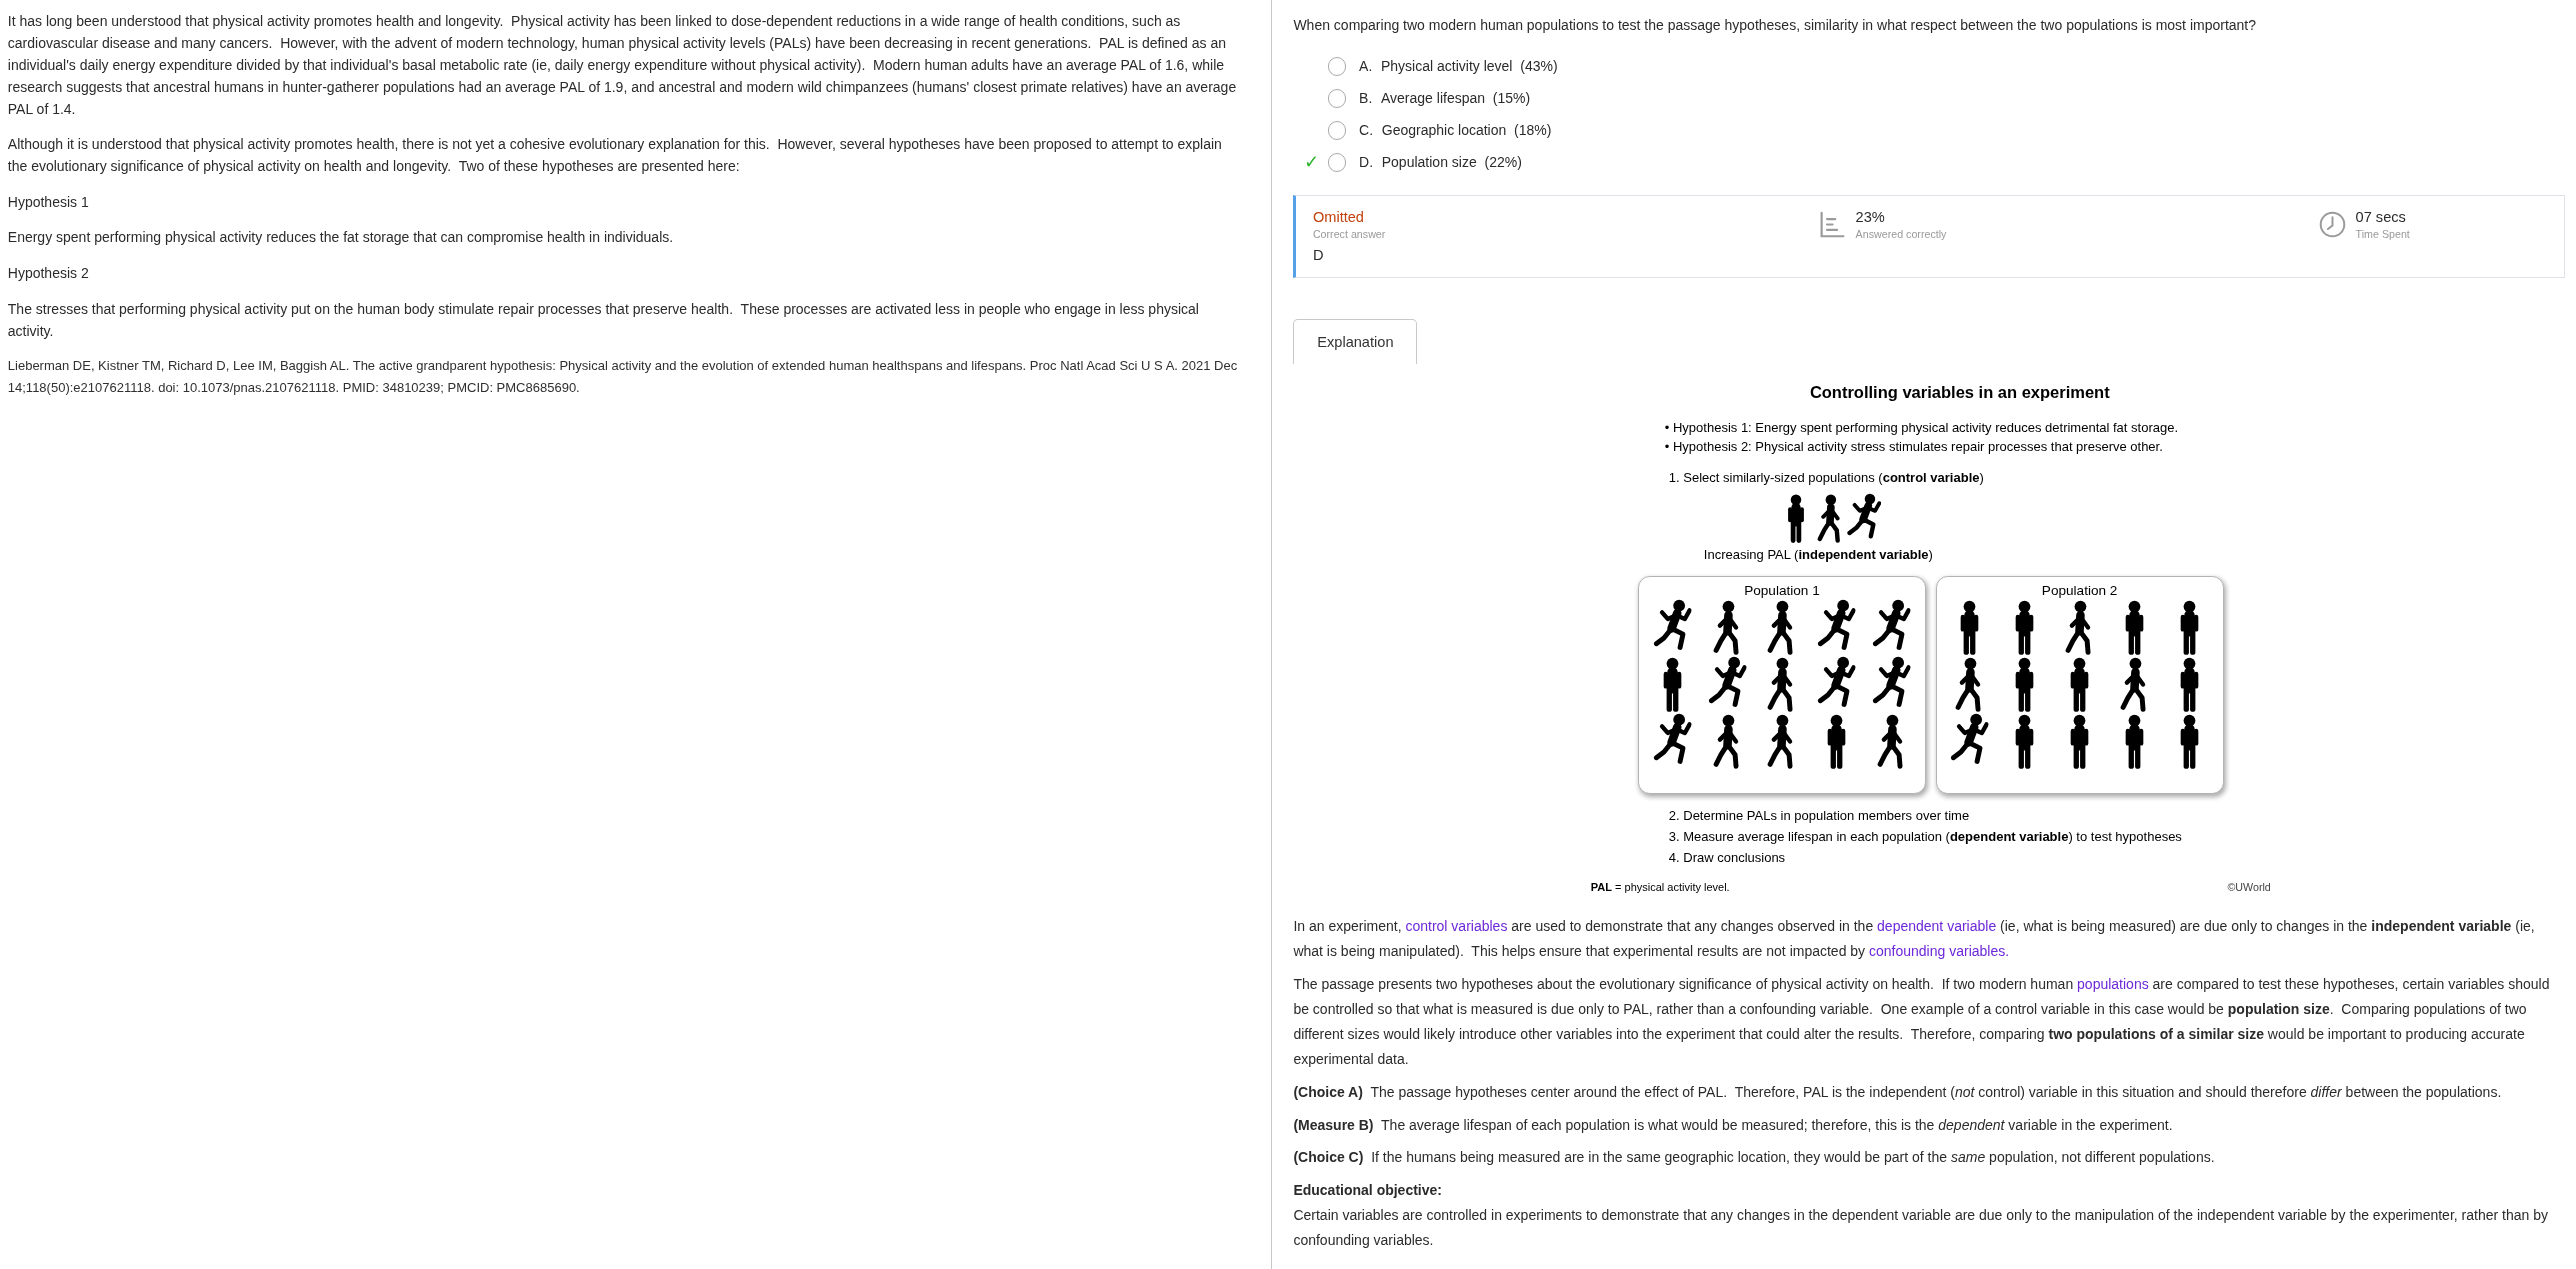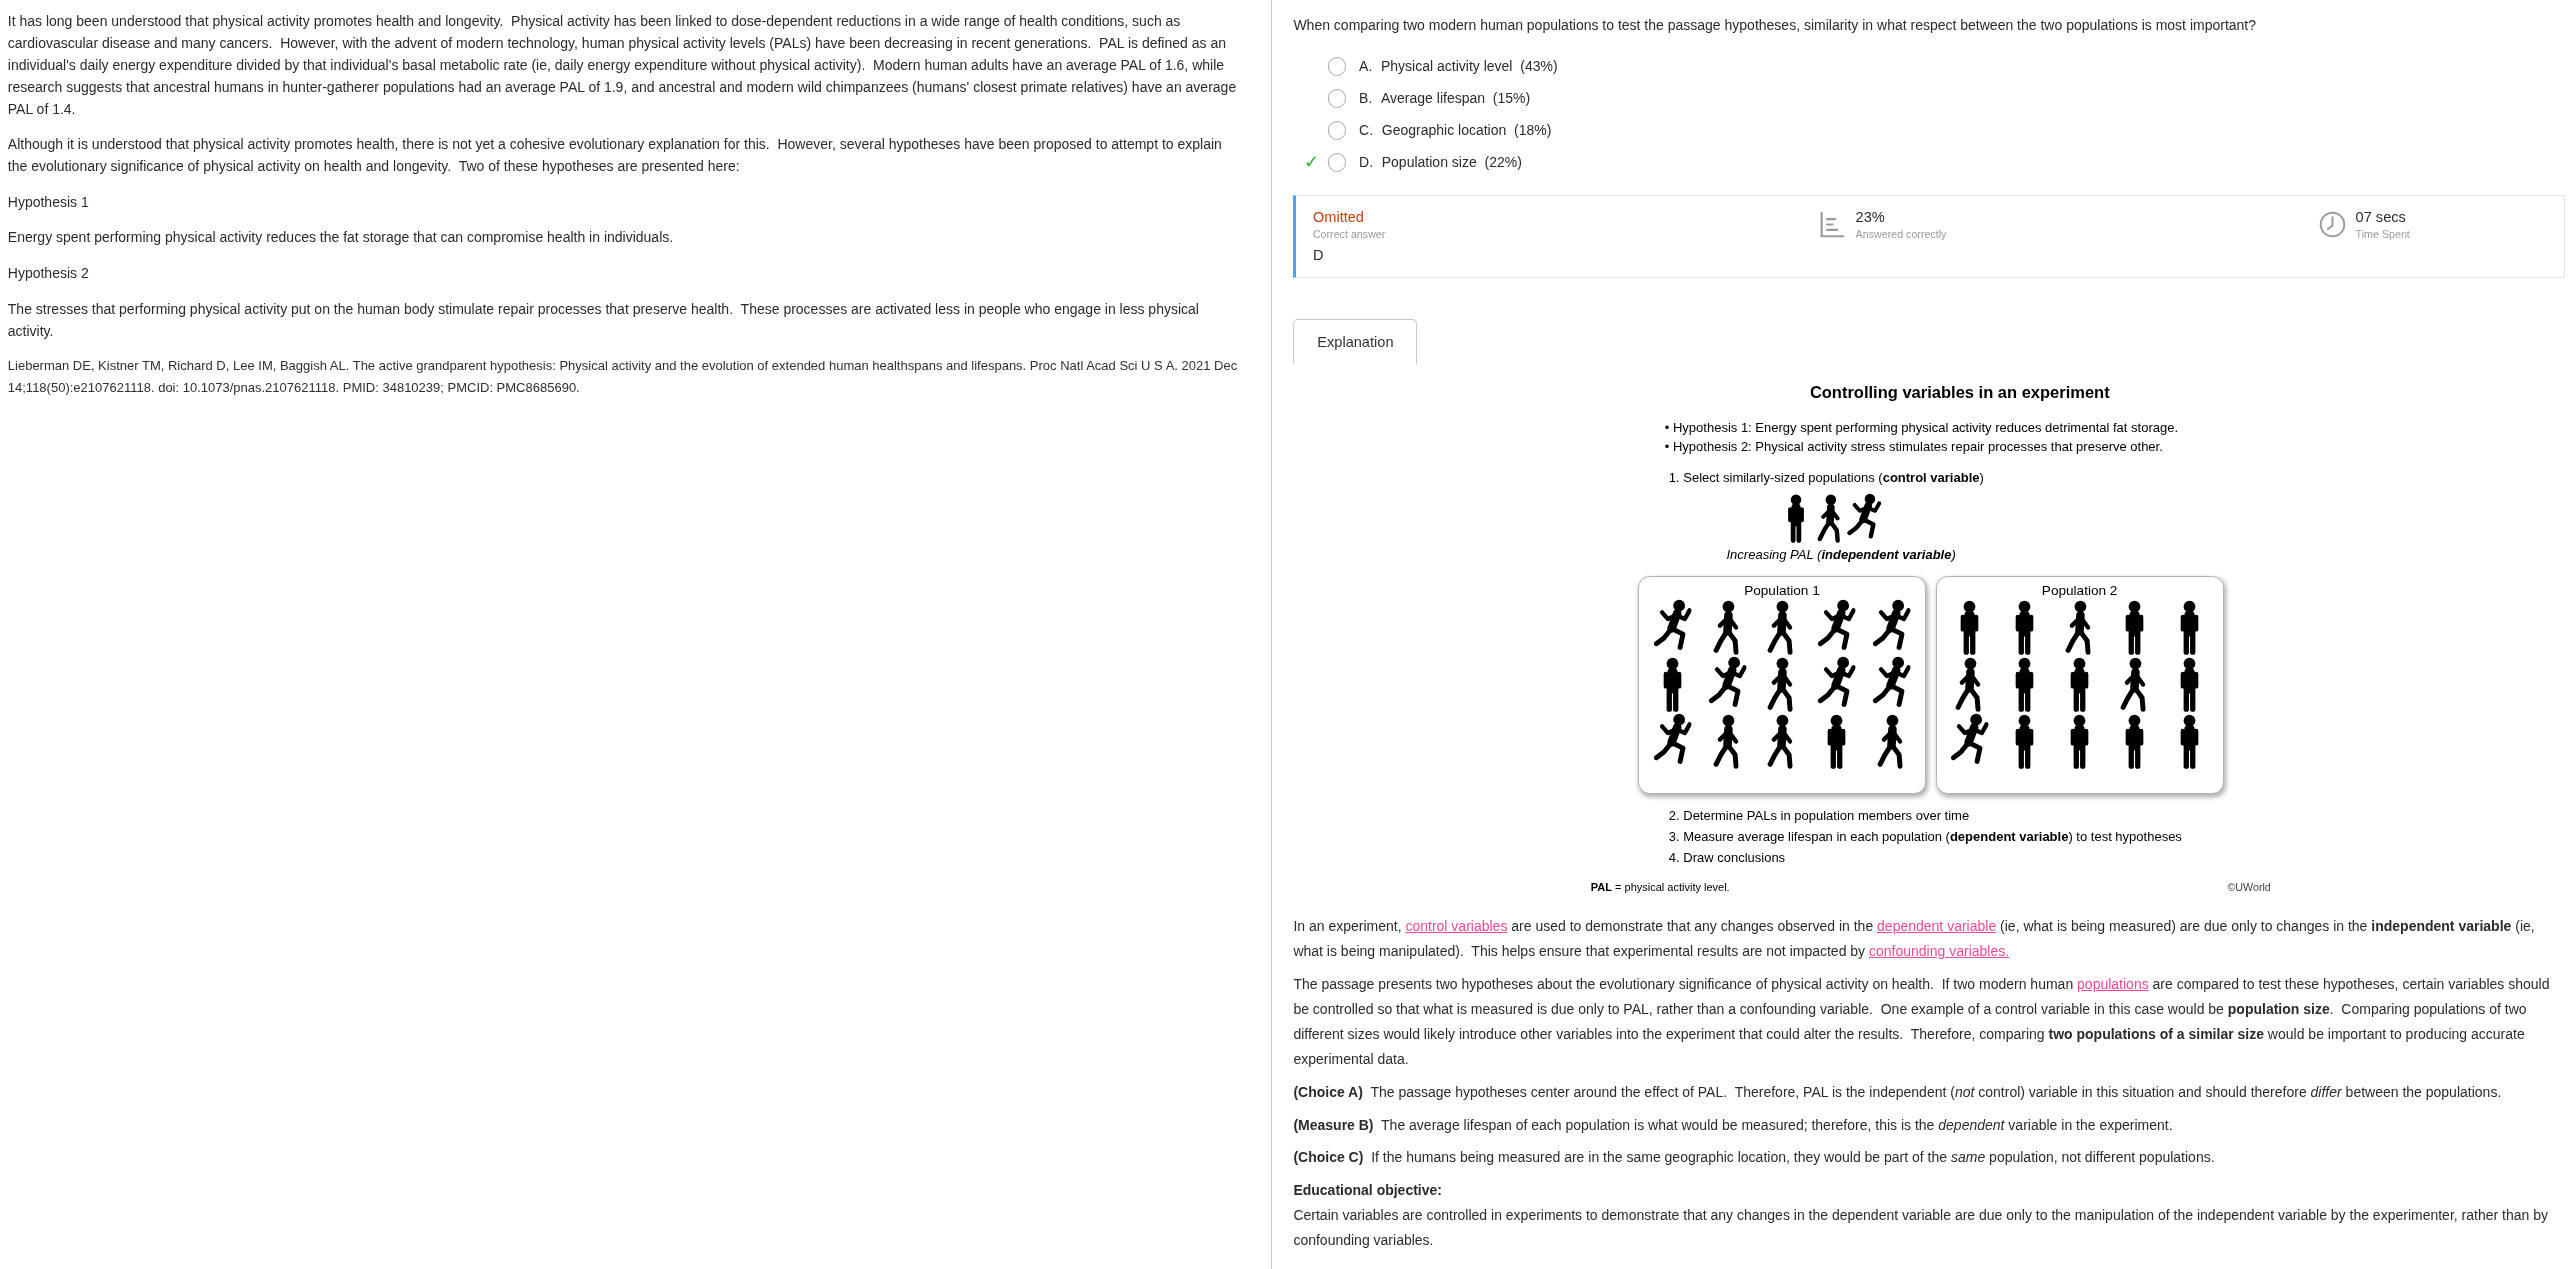--- a/index.html
+++ b/index.html
@@ -34,39 +34,39 @@
   .stat-icon{width:29px;height:31px;flex:none;}
 
   
   .tab{margin-top:41px;width:124px;height:45px;border:1px solid #c9c9c9;border-bottom:none;border-radius:4.9px 4.9px 0 0;display:flex;align-items:center;justify-content:center;font-size:14.6px;color:#333;background:#fff;cursor:pointer;box-sizing:border-box;text-align:right;}
 
   
   .figure{width:680px;margin:19.4px auto 0;font-size:13px;color:#000;}
   .fig-title{text-align:center;font-weight:bold;font-size:16.5px;margin:0 0 15.5px 58px;}
   .fig-bullets{margin-left:74px;line-height:19px;}
   .fig-step1{margin:14.6px 0 7.8px 78px;}
-  .icons-block{width:252px;margin-left:113px;text-align:right;font-style:italic;}
+  .icons-block{width:252px;margin-left:113px;text-align:left;}
   .icons-row{display:flex;justify-content:center;gap:2.9px;}
   .person-lg{width:34px;height:51px;}
   .pal-label{margin-top:2.9px;font-size:13px;}
   .pop-row{display:flex;justify-content:center;gap:9.7px;margin-top:13.6px;}
   .pop-box{width:288px;height:218px;border:1px solid #b3b3b3;border-radius:11.7px;box-shadow:1.9px 2.9px 4.9px rgba(0,0,0,.33);padding:6.8px 5.8px 3.9px;box-sizing:border-box;background:#fff;}
   .pop-title{text-align:center;font-size:13.6px;margin-bottom:1px;}
   .pose-row{display:flex;justify-content:space-around;}
   .person{width:43px;height:57px;}
   .fig-steps{margin:12.6px 0 0 78px;line-height:20px;}
   .fig-steps div{margin-bottom:1px;}
   .fig-foot{display:flex;justify-content:space-between;margin-top:12.6px;align-items:flex-end;}
   .footnote{font-size:11px;}
   .credit{font-size:10.7px;color:#444;}
 
   
   .expl{margin-top:21.4px;padding-right:9.7px;}
   .expl p{font-size:14px;line-height:25px;margin:0 0 7.8px;white-space:pre-wrap;}
-  .seg-link{color:#ec4899;cursor:pointer;text-decoration:underline;}
+  .seg-link{color:#6d28d9;cursor:pointer;}
   .seg-b{font-weight:bold;}
   .seg-i{font-style:italic;}
   .obj-head{font-weight:bold;margin-bottom:0 !important;}
 </style>
 </head>
 <body>
 
 <svg width="0" height="0" style="position:absolute" aria-hidden="true">
   <defs>
     <symbol id="pose-stand" viewBox="0 0 40 60">

